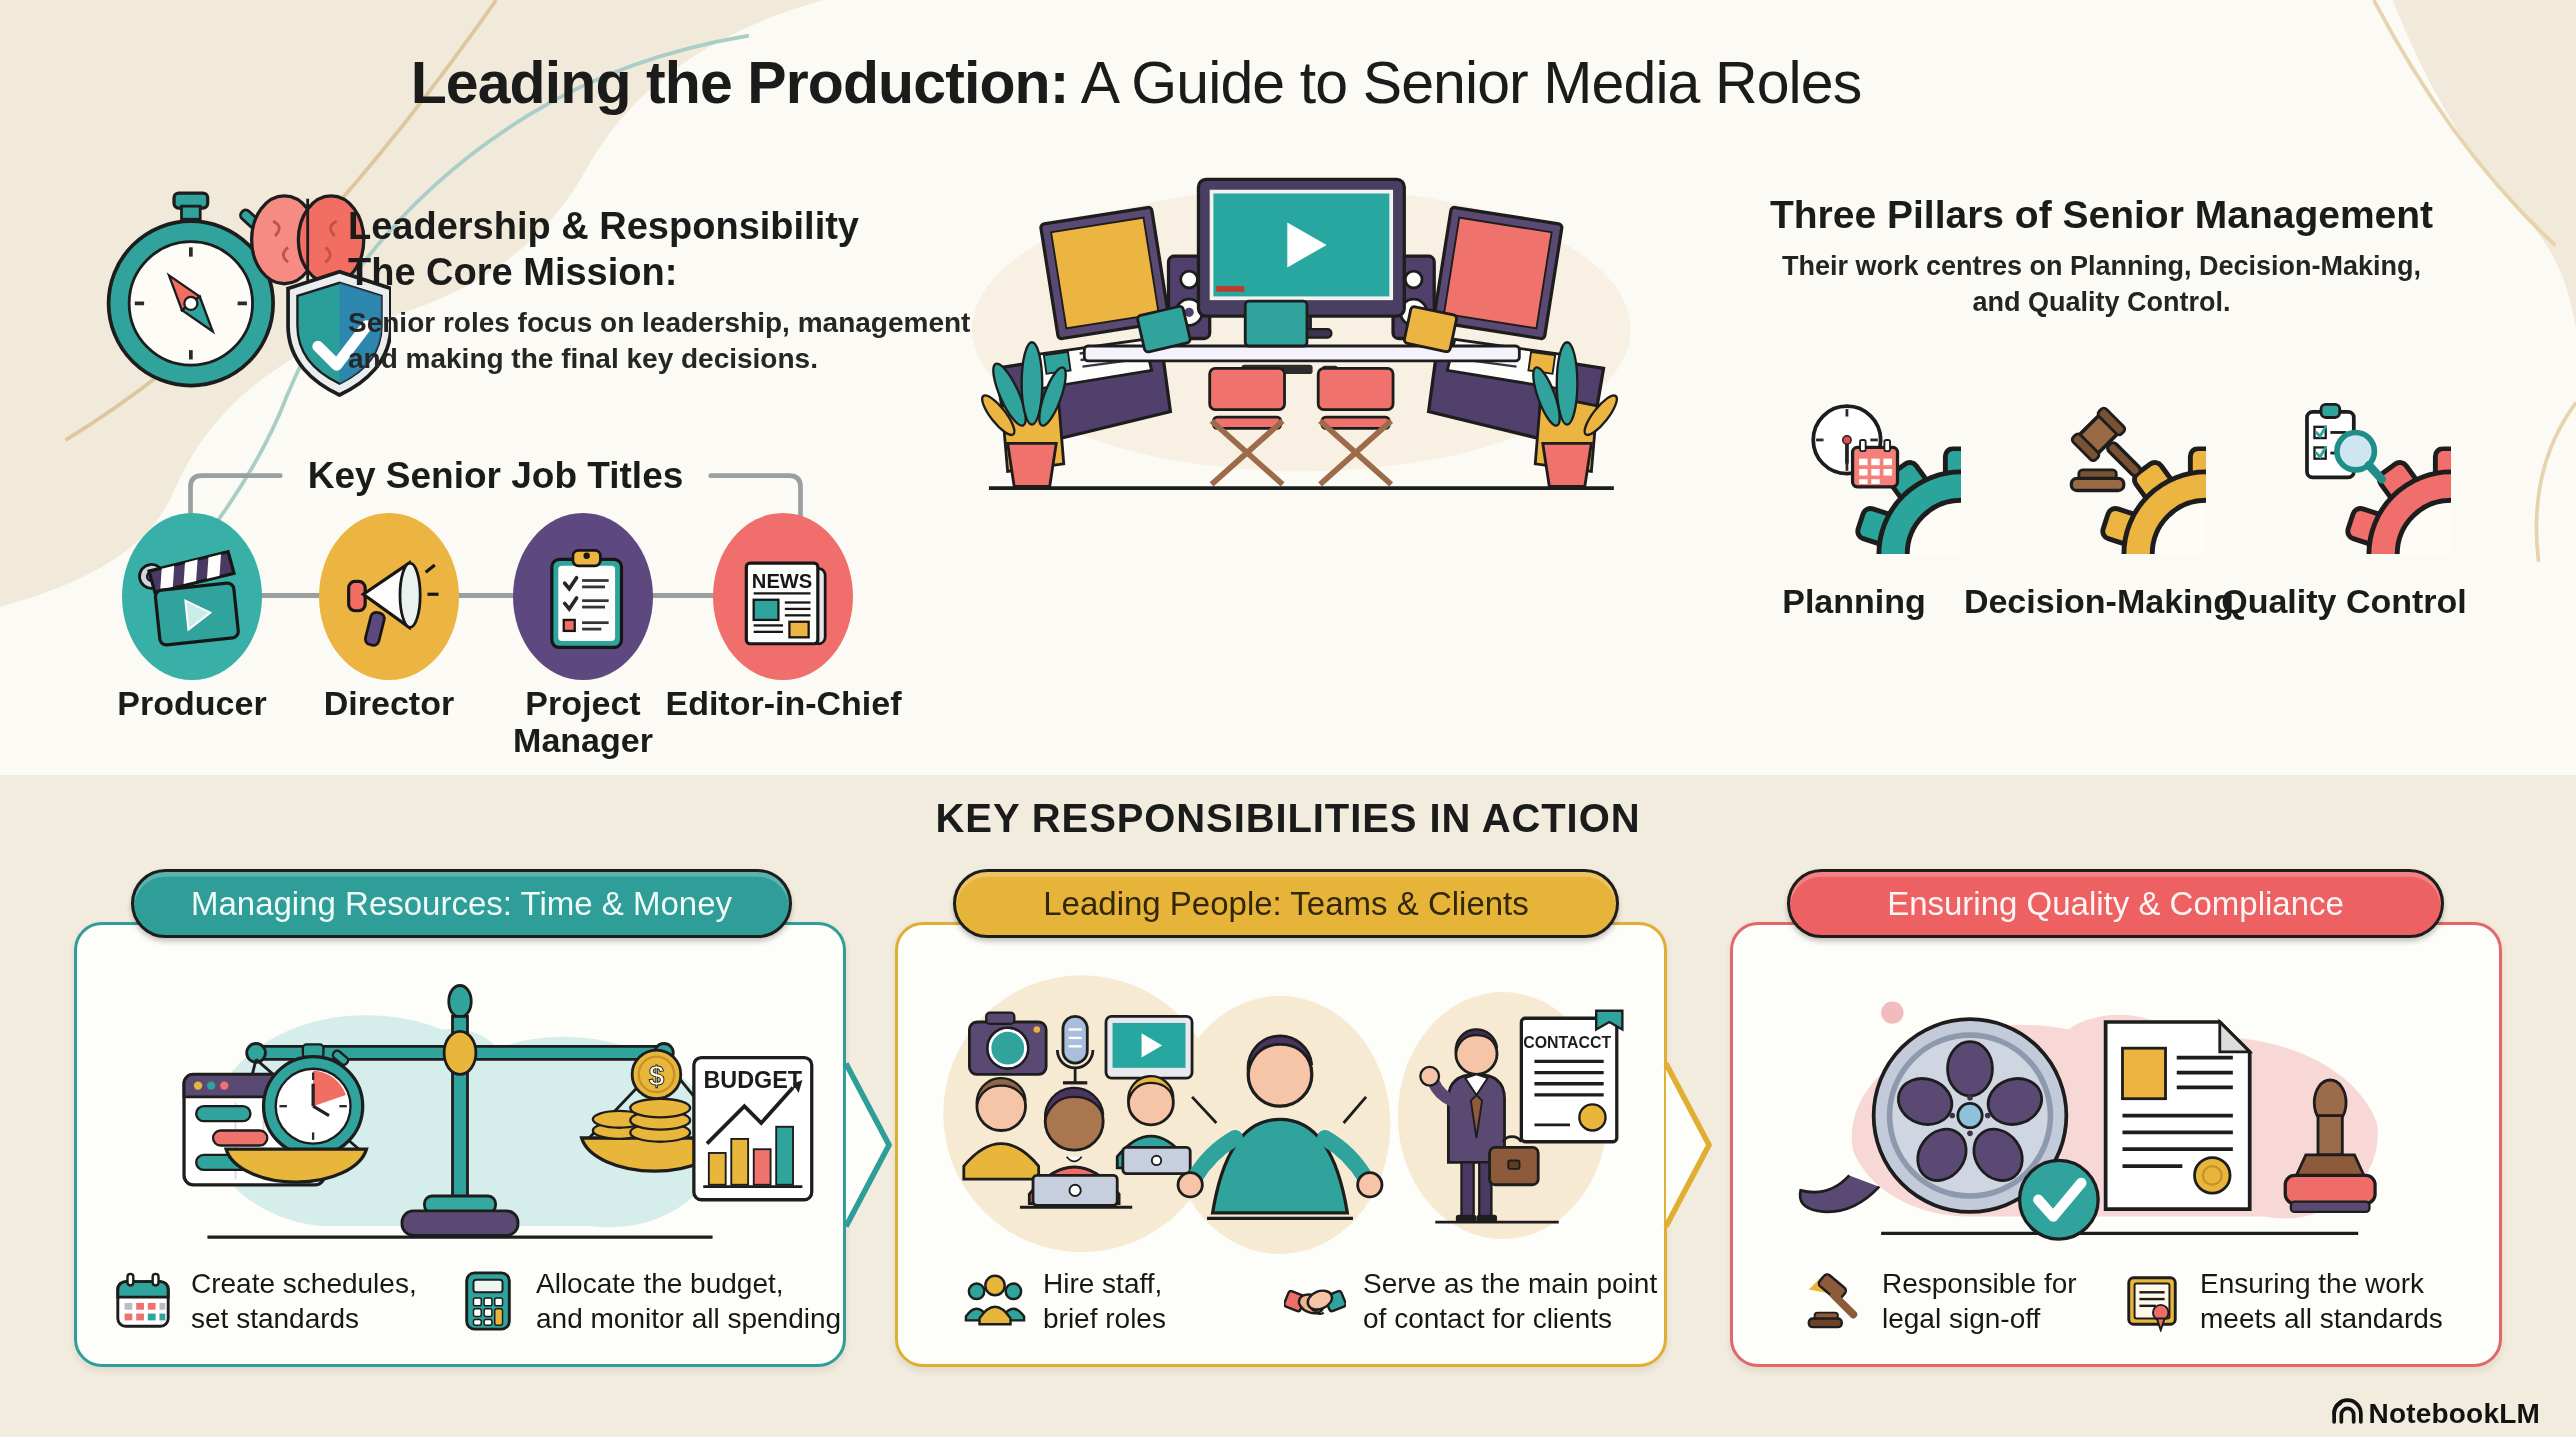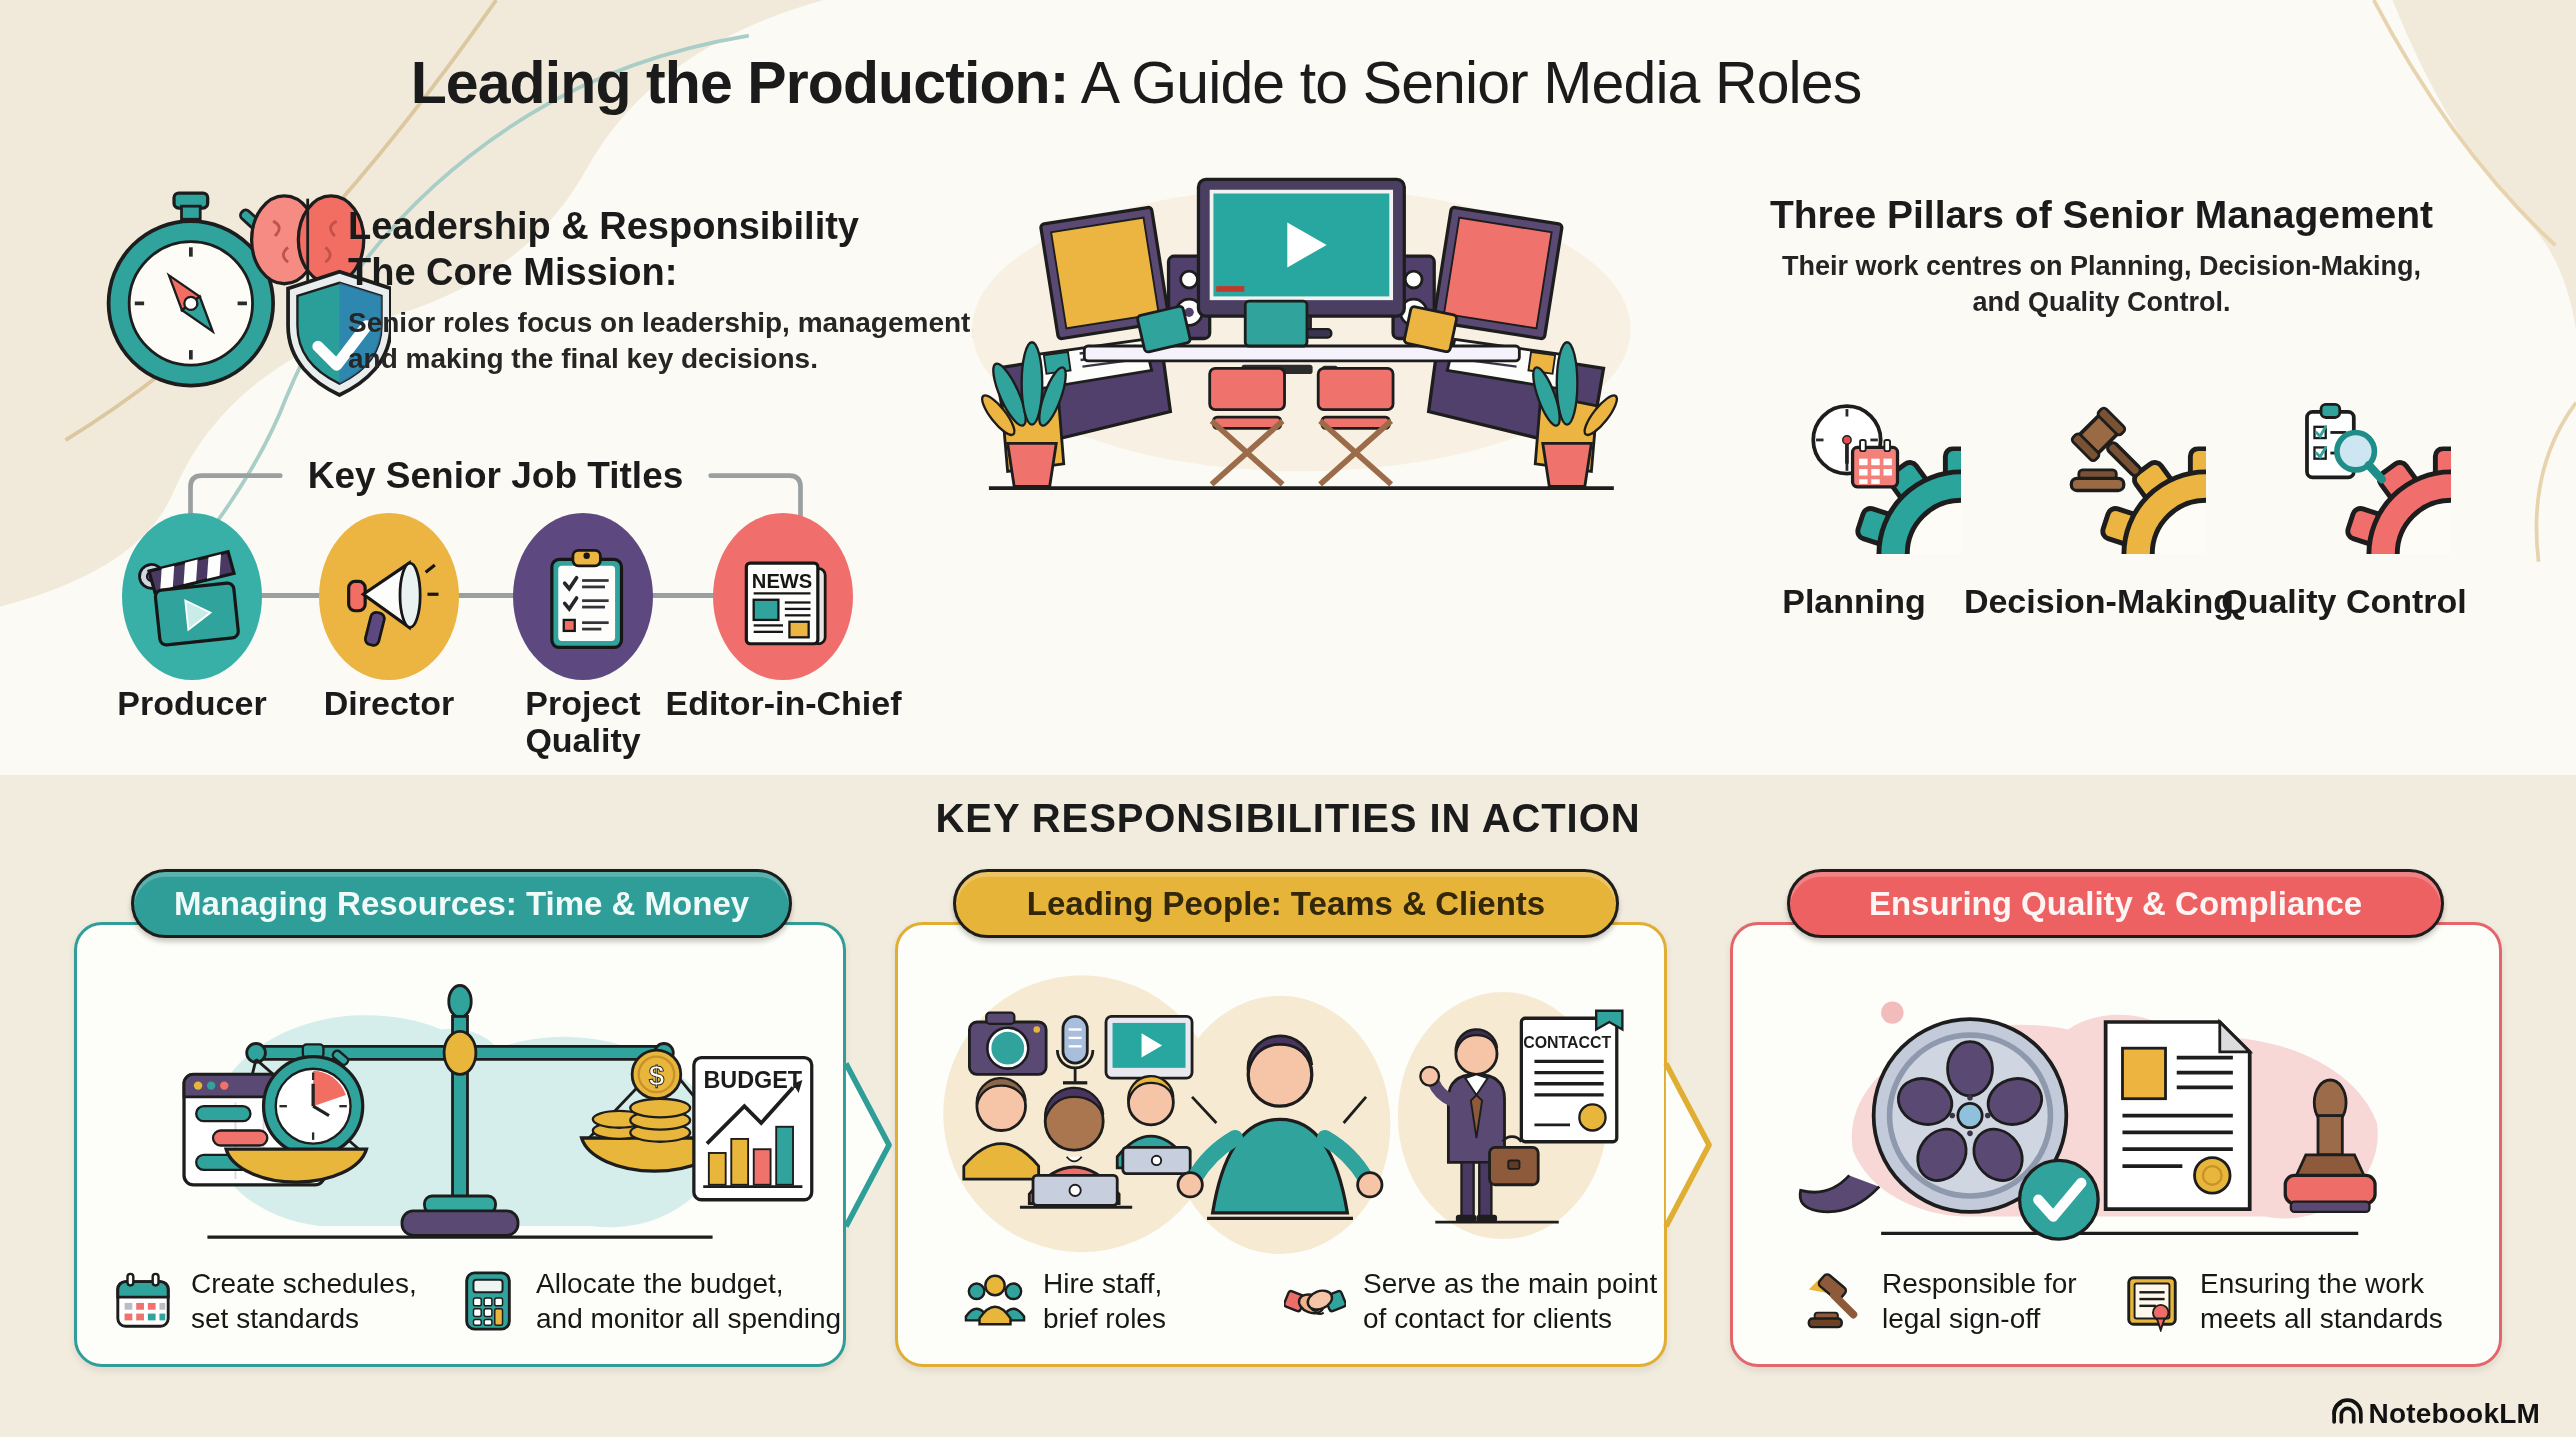--- a/index.html
+++ b/index.html
@@ -27,21 +27,21 @@
   .pillars-sub{position:absolute;left:1760px;top:249px;width:683px;text-align:center;font-size:27px;font-weight:bold;color:#242424;line-height:1.32;z-index:2}
   .gear{position:absolute;top:339px;width:215px;height:215px;z-index:2}
   .gear-inner{position:absolute;top:395px;width:103px;height:103px;z-index:3}
   .pillar-label{position:absolute;top:582px;width:300px;text-align:center;font-size:34px;font-weight:bold;z-index:2}
   
   .resp-head{position:absolute;left:0;top:796px;width:2576px;text-align:center;font-size:40px;font-weight:bold;letter-spacing:0.9px;z-index:2}
   .card{position:absolute;top:922px;width:772px;height:445px;background:#fdfdf9;border-radius:28px;z-index:2;box-shadow:0 3.7px 7.5px rgba(60,50,30,.10)}
   .card.c0{left:74px;border:3.7px solid #2f9e98}
   .card.c1{left:895px;border:3.7px solid #dfae33}
   .card.c2{left:1730px;border:3.7px solid #e2666a}
-  .pill{position:absolute;top:869px;height:69px;border:3.7px solid #1d1d1d;border-radius:37px;display:flex;align-items:center;justify-content:center;font-size:33px;font-weight:bold;z-index:4;box-shadow:0 3.7px 5.6px rgba(40,30,10,.25), inset 0 4.7px 0 rgba(255,255,255,.22)}
+  .pill{position:absolute;top:869px;height:69px;border:3.7px solid #1d1d1d;border-radius:37px;display:flex;align-items:center;justify-content:center;font-size:33px;font-weight:normal;z-index:4;box-shadow:0 3.7px 5.6px rgba(40,30,10,.25), inset 0 4.7px 0 rgba(255,255,255,.22)}
   .pill.p0{left:131px;width:661px;background:#2f9e98;color:#f0fbf9}
   .pill.p1{left:953px;width:666px;background:#e7b43a;color:#33270a}
   .pill.p2{left:1787px;width:657px;background:#ee6163;color:#fdf4f4}
   .scene{position:absolute;top:964px;width:730px;height:290px;z-index:3}
   .bullet{position:absolute;top:1266px;display:flex;align-items:center;gap:17px;z-index:3}
   .bullet .txt{font-size:28px;font-weight:normal;line-height:1.25;color:#171717}
   .chev{position:absolute;top:1056px;width:66px;height:178px;z-index:5}
   
   .wm{position:absolute;right:36px;top:1393px;display:flex;align-items:flex-end;gap:2px;z-index:6}
   .wm .t{font-size:28px;font-weight:bold;color:#121212;letter-spacing:0.2px}
@@ -172,21 +172,21 @@
       <line x1="62" y1="69" x2="90" y2="69" stroke="#161616" stroke-width="2.5"></line>
       <line x1="62" y1="76" x2="90" y2="76" stroke="#161616" stroke-width="2.5"></line>
       <line x1="62" y1="83" x2="90" y2="83" stroke="#161616" stroke-width="2.5"></line>
       <rect x="67" y="90" width="21" height="17" fill="#ecb440" stroke="#161616" stroke-width="2.5"></rect>
       <line x1="28" y1="94" x2="60" y2="94" stroke="#161616" stroke-width="2.5"></line>
       <line x1="28" y1="101" x2="60" y2="101" stroke="#161616" stroke-width="2.5"></line>
     </svg>
   </div>
   <div class="job-label" style="left:89px;width:206px">Producer</div>
   <div class="job-label" style="left:286px;width:206px">Director</div>
-  <div class="job-label" style="left:499px;width:168px">Project Quality</div>
+  <div class="job-label" style="left:499px;width:168px">Project Manager</div>
   <div class="job-label" style="left:662px;width:243px">Editor-in-Chief</div>
 
   <svg class="abs z" style="left:944px;top:170px" width="711" height="337" viewBox="0 0 760 360">
     <ellipse cx="382" cy="170" rx="352" ry="152" fill="#f8f1e3"></ellipse>
     <path d="M172,56 l5,12 12,5 -12,5 -5,12 -5,-12 -12,-5 12,-5 z" fill="#eed9ab"></path>
     <circle cx="648" cy="92" r="6" fill="#eed9ab"></circle>
       <circle cx="96" cy="220" r="7" fill="#eed9ab"></circle>
 
     <polygon points="55,212 232,184 242,258 70,300" fill="#50406b" stroke="#1d1d1d" stroke-width="3.5"></polygon>
     <polygon points="92,198 214,181 222,214 100,234" fill="#fdfdfb" stroke="#1d1d1d" stroke-width="3"></polygon>

